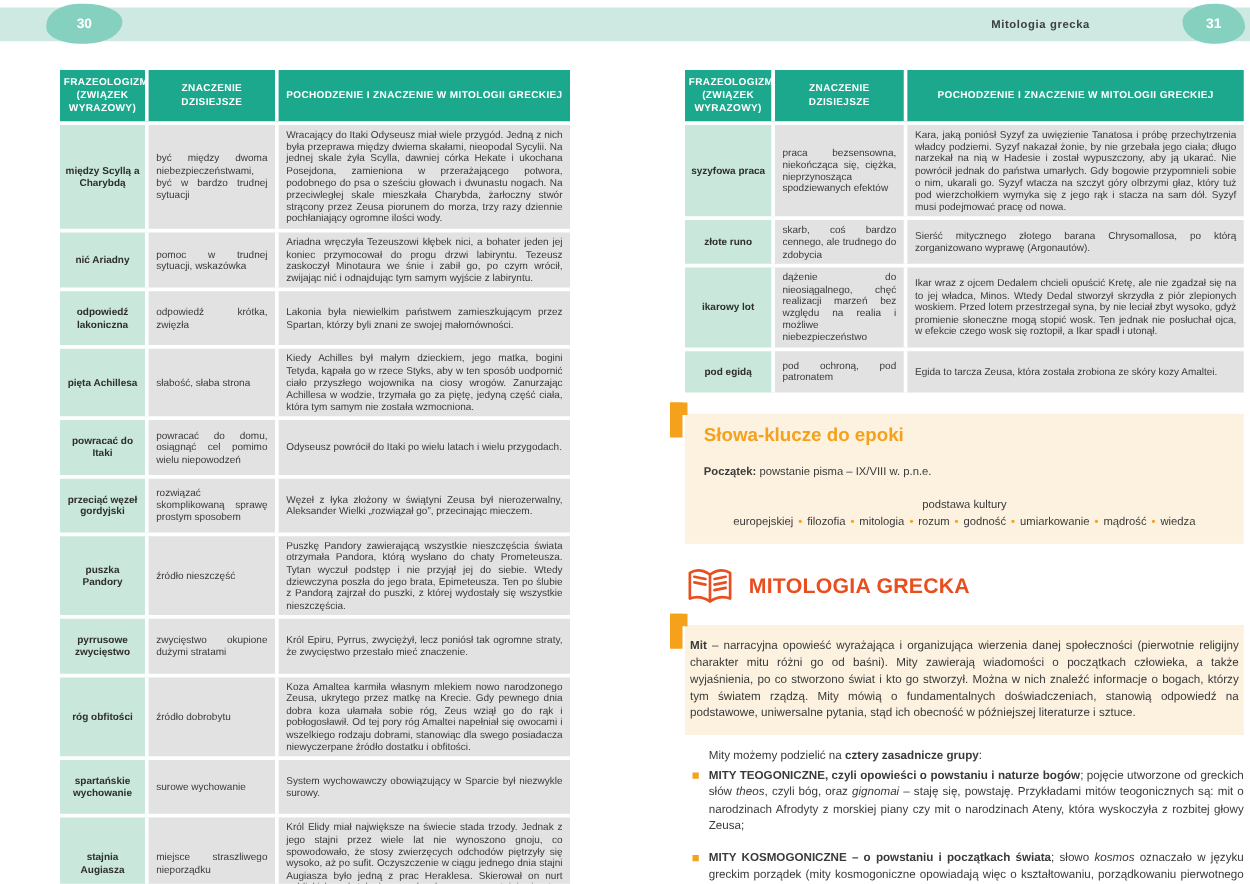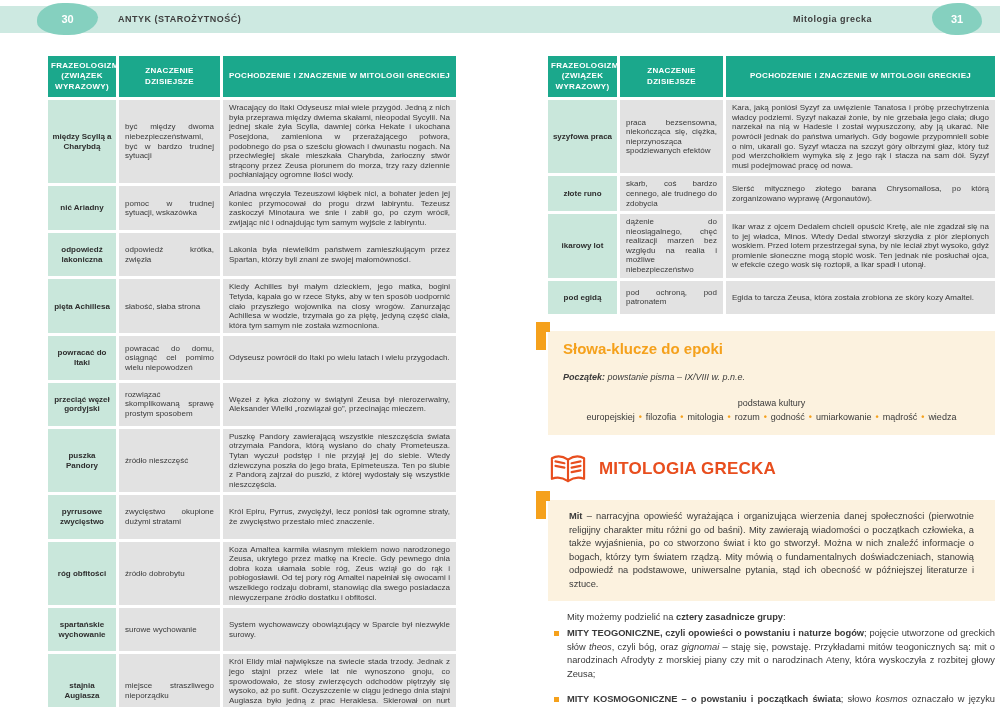--- a/index.html
+++ b/index.html
@@ -19,21 +19,21 @@
     width:1000px;height:707px;position:relative;overflow:hidden;background:#fff;
     font-family:"Liberation Sans",sans-serif;color:var(--ink);
   }
   
   .header-band{position:absolute;top:6px;left:0;width:100%;height:27px;background:var(--band);}
   .badge{
     position:absolute;top:-3px;height:32px;background:var(--badge);color:#fff;
     font-weight:bold;font-size:11px;display:flex;align-items:center;justify-content:center;
   }
   .badge-left{left:37px;width:61px;border-radius:46% 54% 52% 48% / 58% 48% 60% 44%;}
-  .badge-right{right:18px;width:50px;border-radius:54% 46% 50% 50% / 46% 62% 44% 58%;}
+  .badge-right{right:4px;width:50px;border-radius:54% 46% 50% 50% / 46% 62% 44% 58%;}
   .htitle{position:absolute;top:0;height:27px;line-height:27px;font-size:9px;font-weight:bold;
     color:#3e3e3e;letter-spacing:0.5px;white-space:nowrap;}
   .htitle-left{left:118px;}
   .htitle-right{right:128px;}
   
   .page-left{position:absolute;left:48px;top:53px;width:408px;}
   .page-right{position:absolute;left:548px;top:53px;width:447px;}
   
   table.phrase-table{width:100%;border-collapse:separate;border-spacing:0 3px;table-layout:fixed;}
   .phrase-table th{
@@ -49,47 +49,46 @@
   td.term{background:var(--cellteal);font-weight:bold;text-align:center;color:#2e2e2e;padding:12px 4px;}
   td.meaning{background:var(--cellgray);text-align:justify;}
   td.origin{background:var(--cellgray);text-align:justify;}
   
   .corner-bracket{
     position:absolute;left:-12px;top:-9px;width:14px;height:28px;
     border-left:10px solid var(--orange);border-top:10px solid var(--orange);
   }
   .keywords-box{position:relative;margin-top:14px;background:var(--cream);padding:9px 15px 11px;}
   .kw-title{color:var(--orange);font-weight:bold;font-size:15px;margin:0 0 6px;}
-  .kw-line{margin:14px 0;font-size:9px;line-height:1.35;font-style:italic;}
+  .kw-line{margin:14px 0;font-size:9px;line-height:1.35;}
   .kw-words{margin:8px 0 0;font-size:9px;line-height:1.5;text-align:center;}
   .dot{color:var(--orange);font-weight:bold;margin:0 4px;}
   .b{font-weight:bold;}
   
   .section-heading{margin-top:17px;display:flex;align-items:center;gap:11px;}
   .sec-title{color:var(--redorange);font-weight:bold;font-size:17px;letter-spacing:0.2px;}
   .book-icon{flex:0 0 auto;}
   .definition-box{
-    position:relative;margin-top:14px;background:var(--cream);padding:10px 21px;
+    position:relative;margin-top:14px;background:var(--cream);padding:10px 4px;
     font-size:9.3px;line-height:1.45;text-align:justify;
   }
   .groups-intro{margin:10px 0 3px 19px;font-size:9.3px;line-height:1.4;}
   ul.groups{list-style:none;margin:0;padding:0 0 0 19px;}
   ul.groups li{
     position:relative;margin:0 0 12px;font-size:9.3px;line-height:1.45;text-align:justify;
   }
   ul.groups li::before{
     content:"";position:absolute;left:-13px;top:4px;width:5px;height:5px;background:var(--orange);
   }
 </style>
 </head>
 <body>
 
 <div class="header-band">
   <div class="badge badge-left">30</div>
-  <div class="htitle htitle-left">ANTYK (STAROŻYTNOŚĆ)</div>
   <div class="htitle htitle-right">Mitologia grecka</div>
   <div class="badge badge-right">31</div>
 </div>
 
 <div class="page page-left">
   <table class="phrase-table" id="left-table">
     <colgroup>
         <col style="width:71px">
         <col style="width:104px">
         <col>

